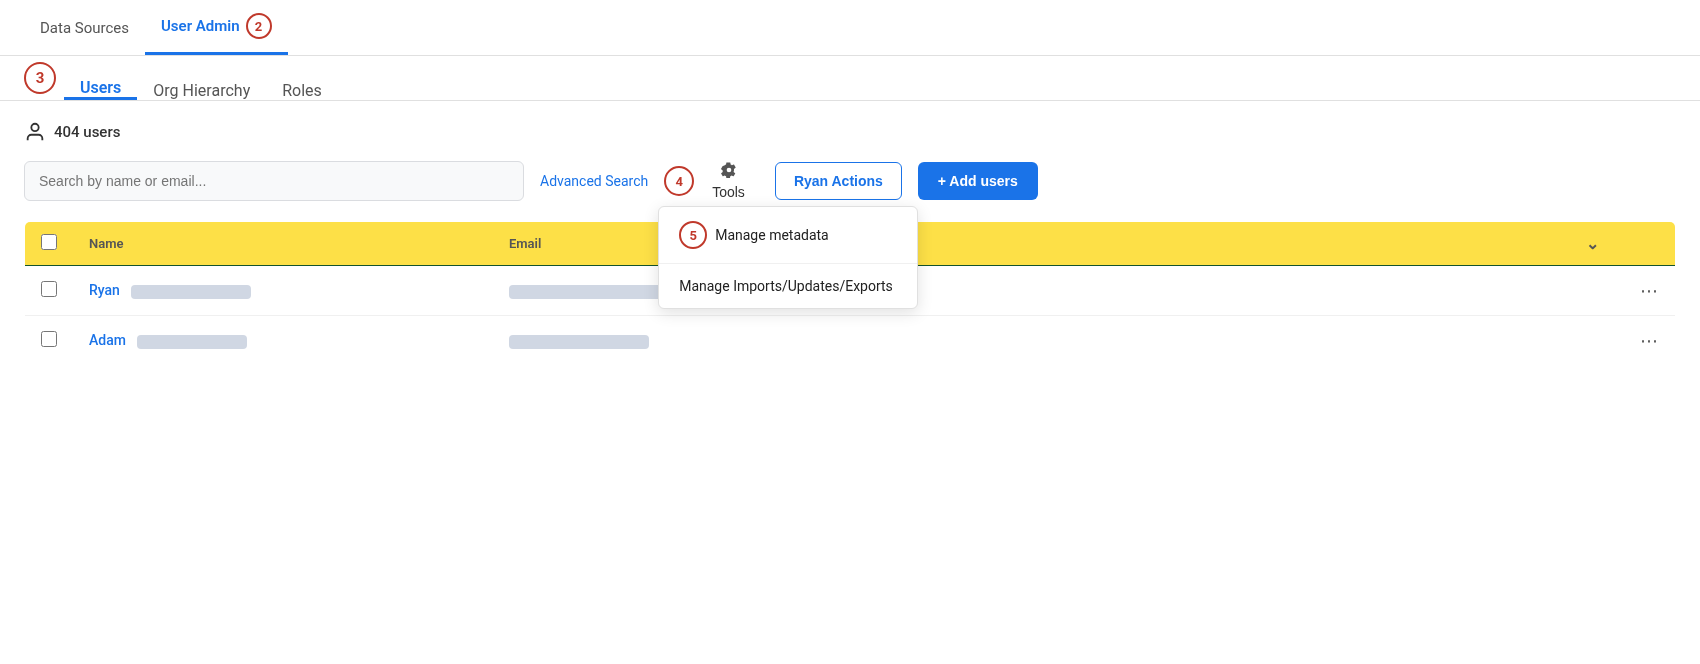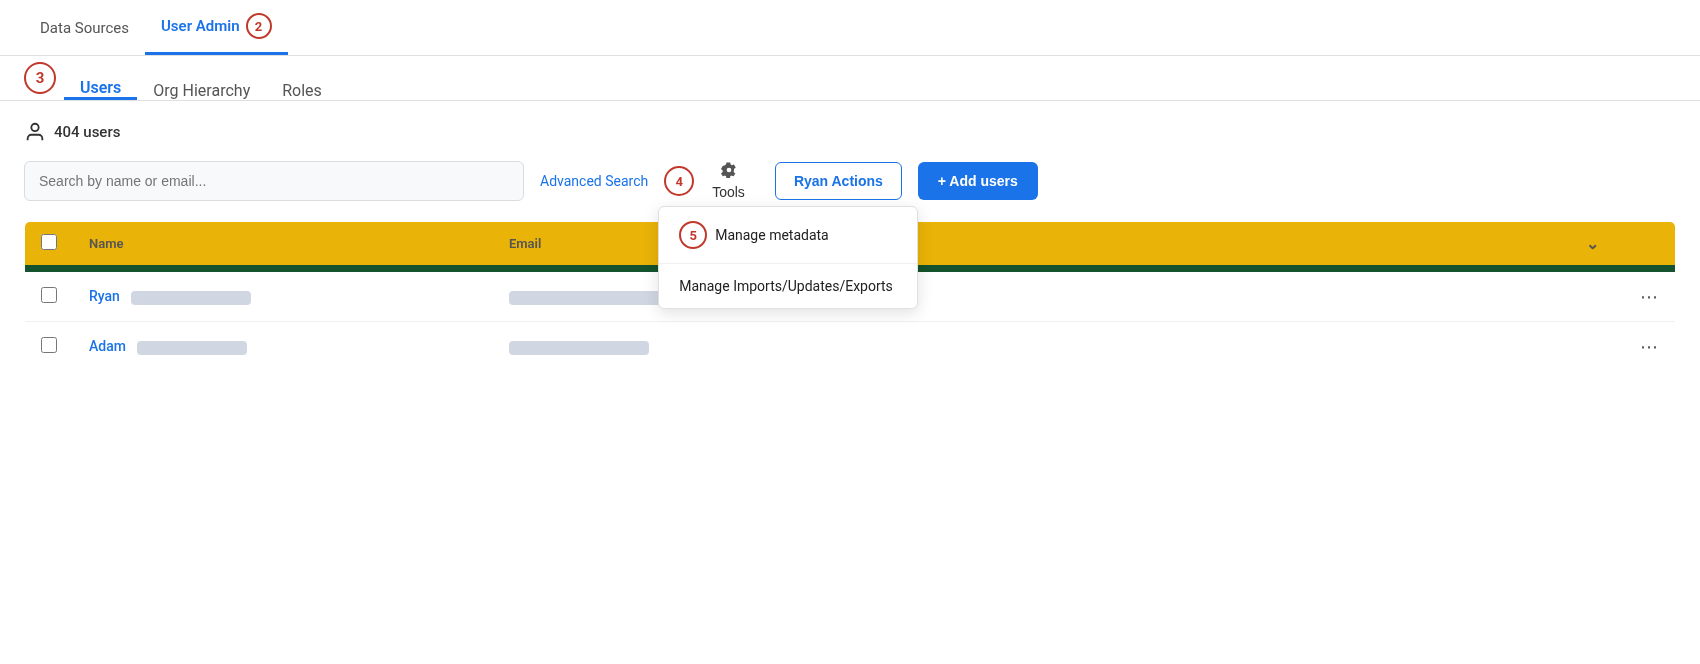--- a/index.html
+++ b/index.html
@@ -216,27 +216,27 @@
 
     
     .user-table {
       width: 100%;
       border-collapse: collapse;
       border: 1px solid #e0e0e0;
       border-radius: 6px;
       overflow: hidden;
     }
     .user-table th {
-      background: #eab308;
+      background: #fde047;
       text-align: left;
       padding: 12px 16px;
       font-size: 13px;
       font-weight: 600;
       color: #555;
-      border-bottom: 7px solid #14532d;
+      border-bottom: 1px solid #14532d;
     }
     .user-table td {
       padding: 14px 16px;
       font-size: 14px;
       border-bottom: 1px solid #f0f0f0;
       vertical-align: middle;
     }
     .user-table tr:last-child td { border-bottom: none; }
 
     .checkbox-cell { width: 40px; }

